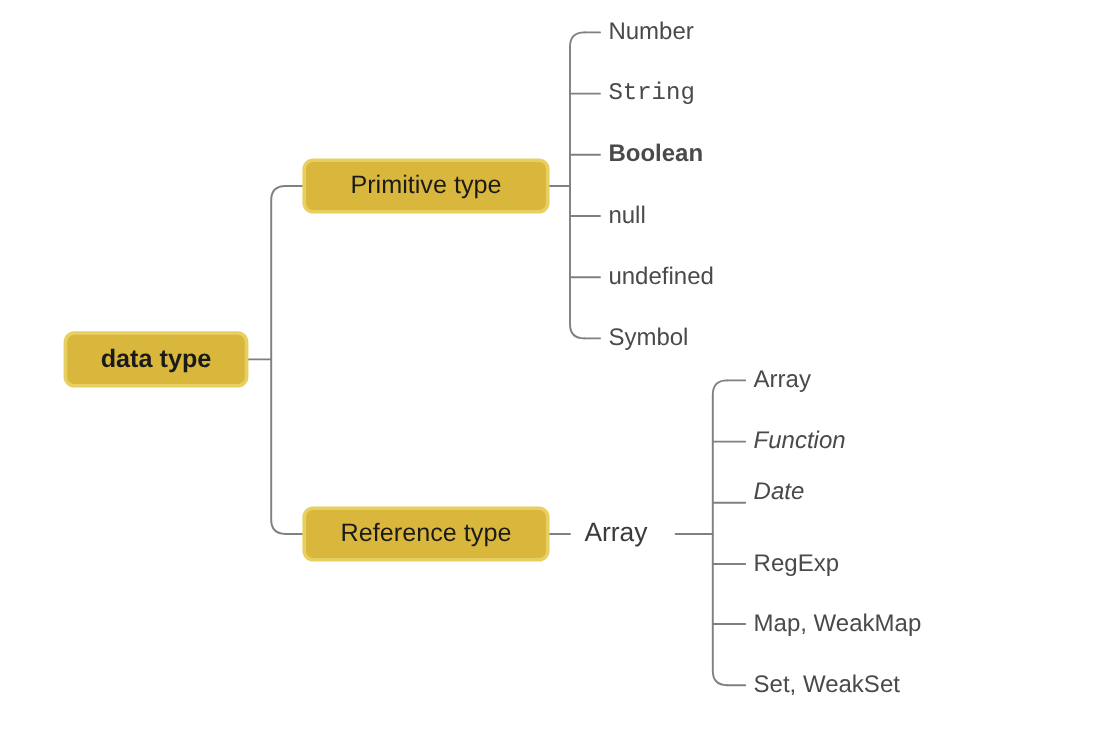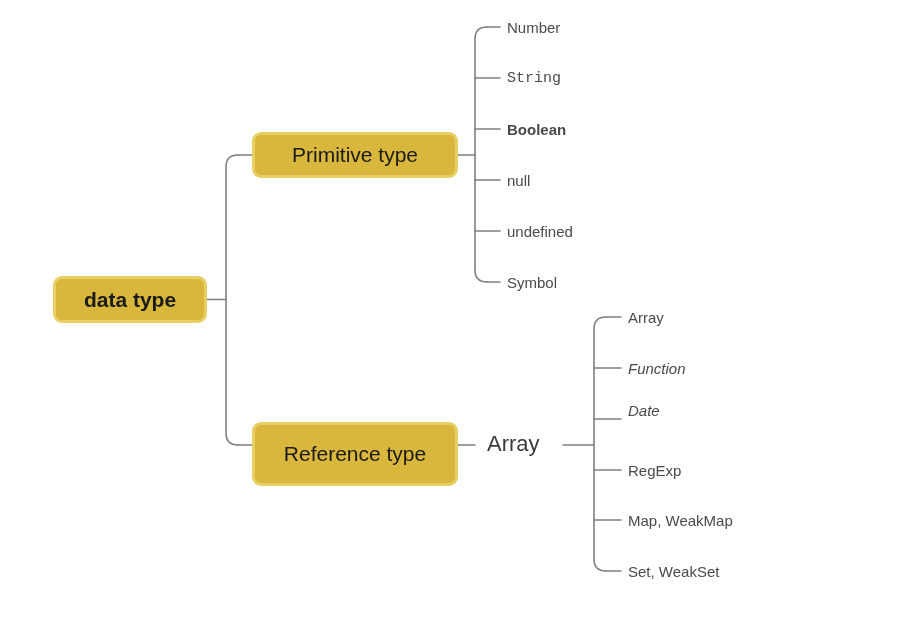--- a/index.html
+++ b/index.html
@@ -49,21 +49,21 @@
   }
   .plain-node {
     position: absolute;
     font-size: 22px;
     color: #3b3b3b;
     white-space: nowrap;
     transform: translateY(-50%);
   }
   .leaf-label {
     position: absolute;
-    font-size: 15px;
+    font-size: 20px;
     color: #4a4a4a;
     white-space: nowrap;
     transform: translateY(-50%);
   }
 </style>
 </head>
 <body>
 
 <div id="canvas">
 
@@ -90,21 +90,21 @@
         <path d="M 594 520 L 621 520"></path>
         <path d="M 606 571 L 621 571"></path>
         <path d="M 563 445 L 594 445"></path>
       </g>
   </svg>
 
   <div class="node-box branch" style="left: 252px; top: 132px; width: 206px; height: 46px;">Primitive type</div>
 
   <div class="node-box root" style="left: 53px; top: 276px; width: 154px; height: 47px;">data type</div>
 
-  <div class="node-box branch" style="left: 252px; top: 422px; width: 206px; height: 64px;">Reference type</div>
+  <div class="node-box branch" style="left: 252px; top: 422px; width: 206px; height: 46px;">Reference type</div>
 
   <div class="plain-node" style="left: 487px; top: 444px;">Array</div>
 
   <div id="leaf-layer">
       <div class="leaf-label" style="left: 507px; top: 27px;">Number</div>
       <div class="leaf-label" style="left: 507px; top: 78px; font-family: Liberation Mono, monospace;">String</div>
       <div class="leaf-label" style="left: 507px; top: 129px; font-weight: bold;">Boolean</div>
       <div class="leaf-label" style="left: 507px; top: 180px;">null</div>
       <div class="leaf-label" style="left: 507px; top: 231px;">undefined</div>
       <div class="leaf-label" style="left: 507px; top: 282px;">Symbol</div>

